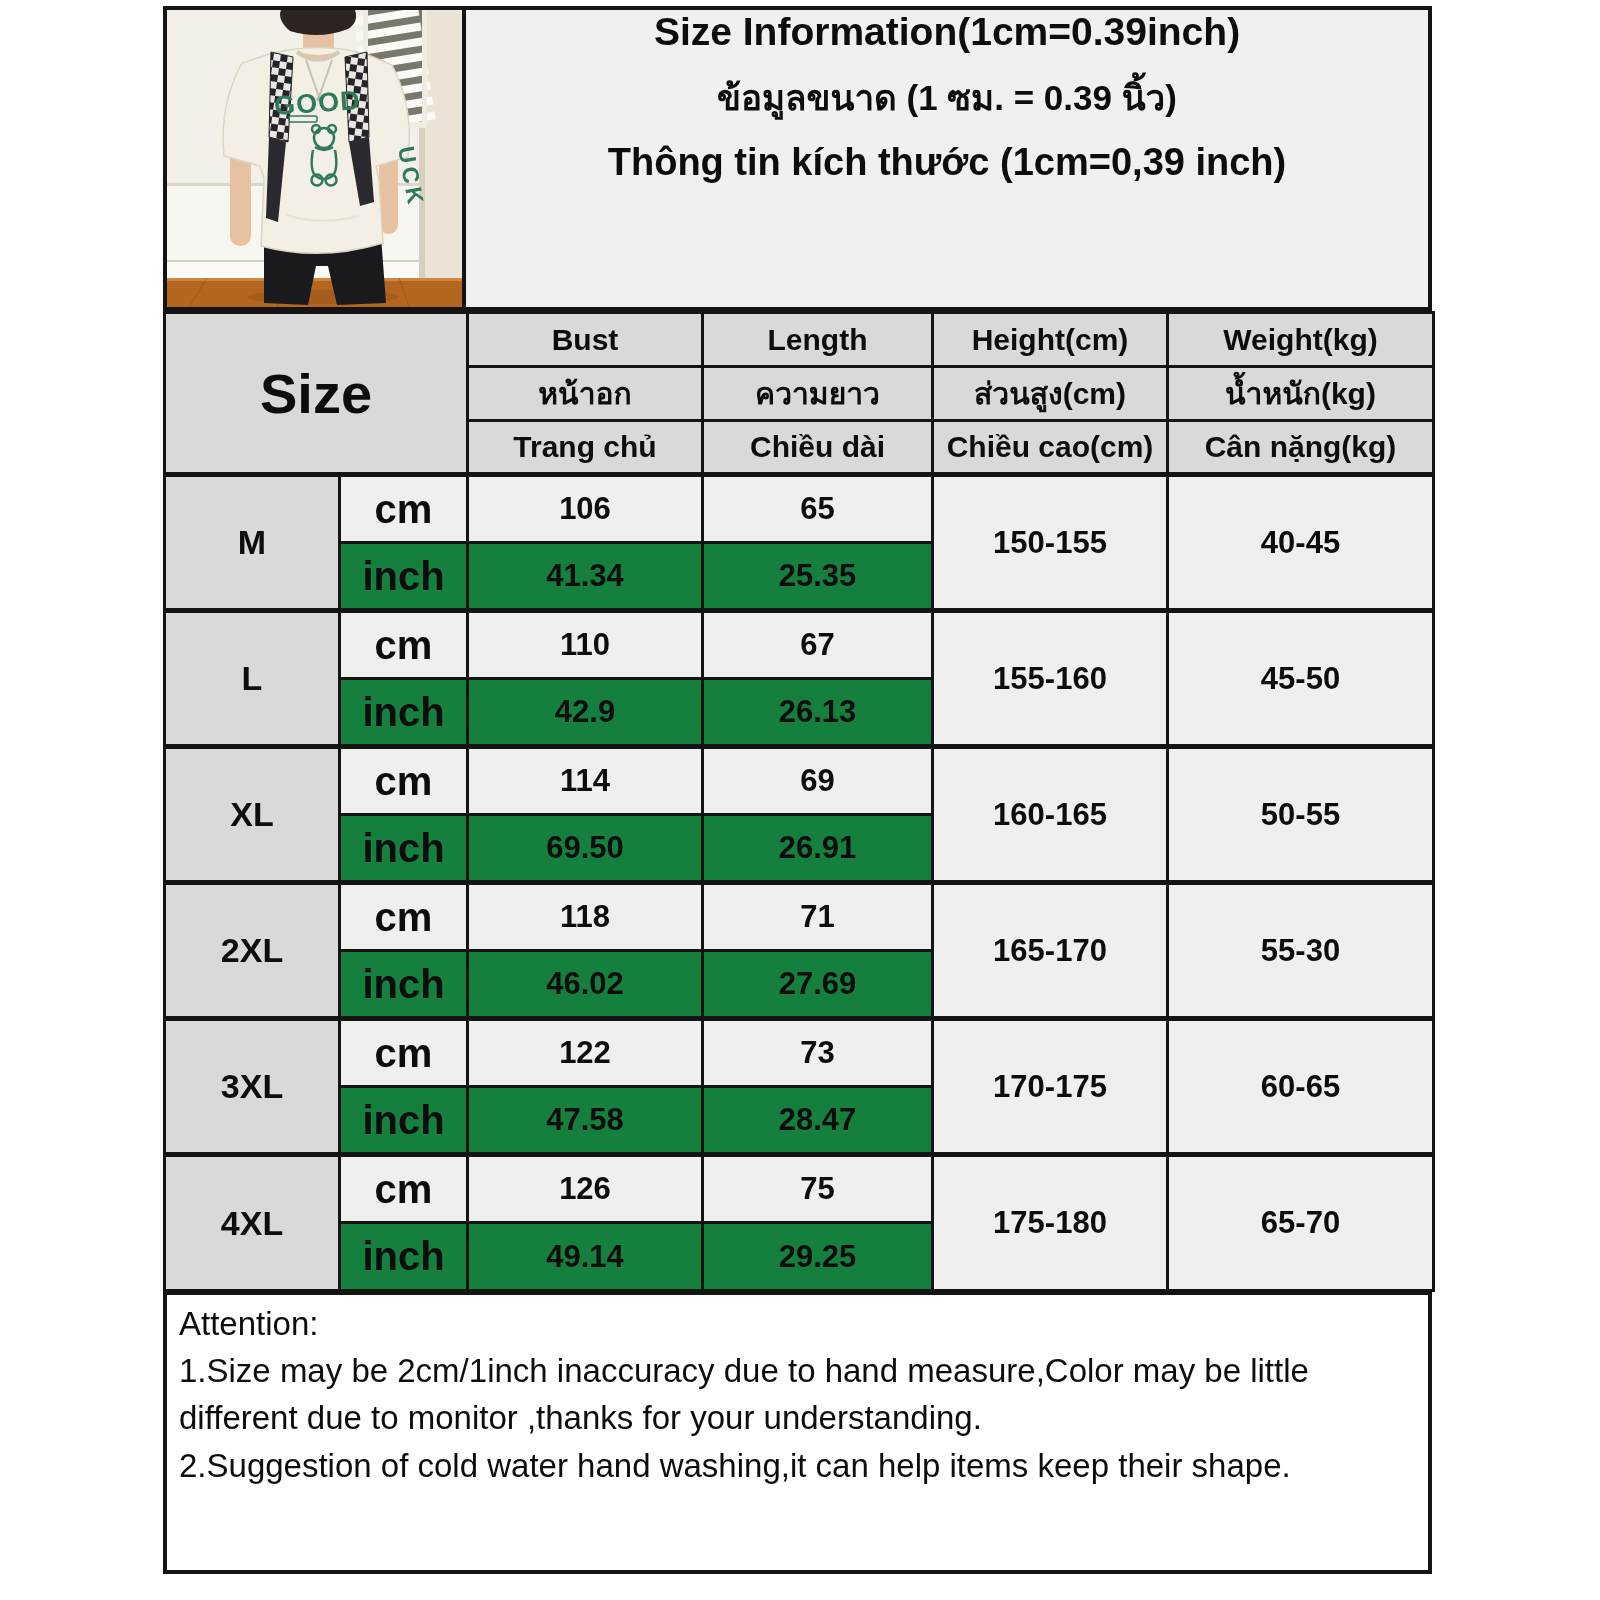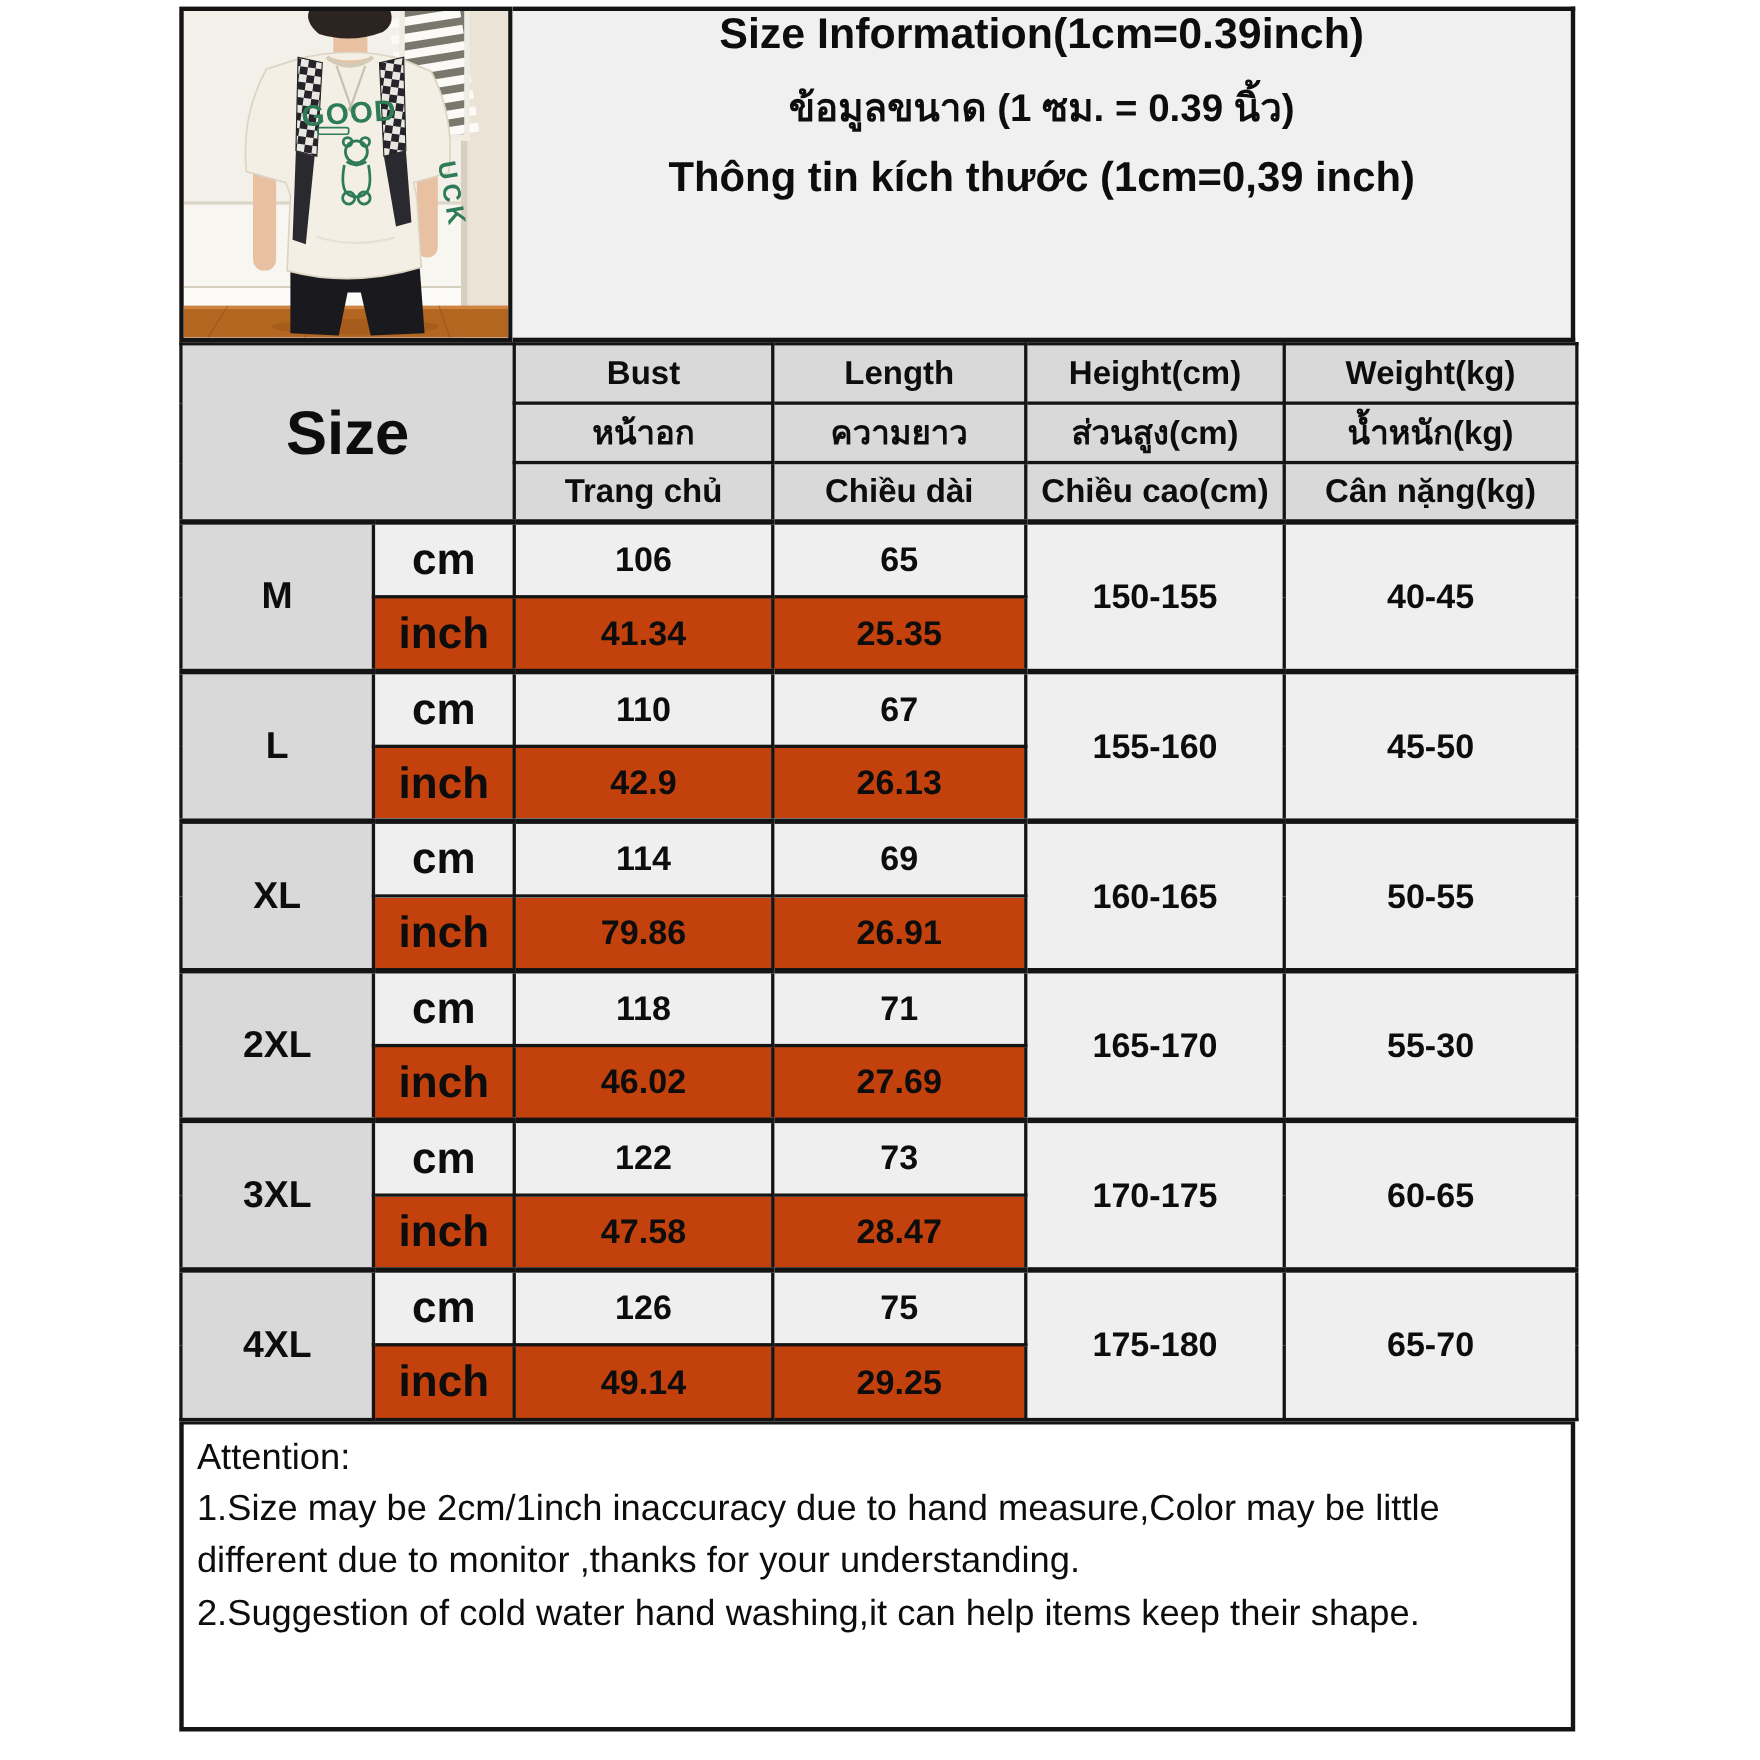--- a/index.html
+++ b/index.html
@@ -39,21 +39,21 @@
     text-align: center; vertical-align: middle;
     font-weight: bold; padding: 0;
     overflow: hidden;
   }
   thead tr { height: 54px; }
   thead th { background: #d9d9d9; font-size: 30px; }
   th.size-big { background: #d9d9d9; font-size: 56px; }
   tbody tr { height: 68px; }
   th.size-name { background: #d9d9d9; font-size: 34px; }
   tr.r-cm td { background: #efefef; }
-  tr.r-inch td { background: #c2410c; }
+  tr.r-inch td { background: #15803d; }
   td.merged { background: #efefef; font-size: 31px; }
   td.unit { font-size: 40px; }
   td.val { font-size: 31px; }
   tr.group-top th, tr.group-top td { border-top-width: 5px; }
   svg text { font-family: "Liberation Sans", sans-serif; }
 
   
   .attention {
     border: 4px solid #141414; border-top-width: 3px;
     box-sizing: border-box; height: 282px;
@@ -214,21 +214,21 @@
   <tr class="r-cm group-top">
     <th class="size-name" rowspan="2">XL</th>
     <td class="unit">cm</td>
     <td class="val">114</td>
     <td class="val">69</td>
     <td class="merged" rowspan="2">160-165</td>
     <td class="merged" rowspan="2">50-55</td>
   </tr>
   <tr class="r-inch">
     <td class="unit">inch</td>
-    <td class="val">79.86</td>
+    <td class="val">69.50</td>
     <td class="val">26.91</td>
   </tr>
 
   <tr class="r-cm group-top">
     <th class="size-name" rowspan="2">2XL</th>
     <td class="unit">cm</td>
     <td class="val">118</td>
     <td class="val">71</td>
     <td class="merged" rowspan="2">165-170</td>
     <td class="merged" rowspan="2">55-30</td>

